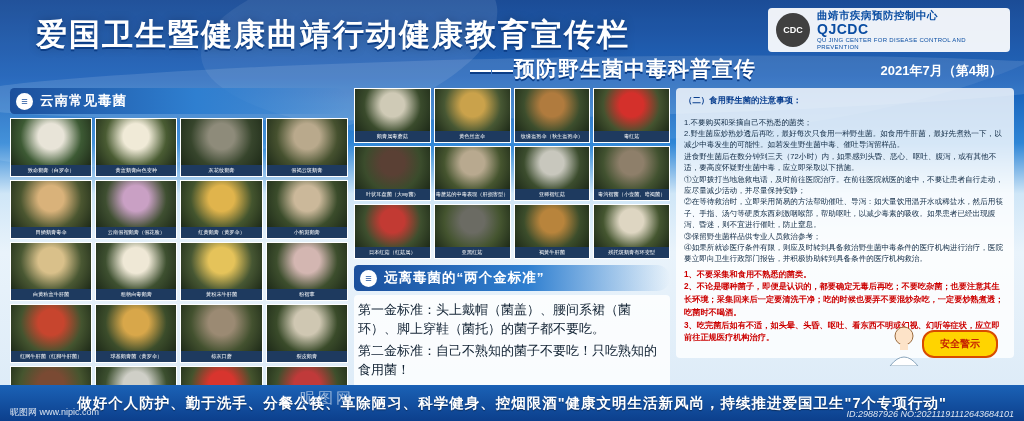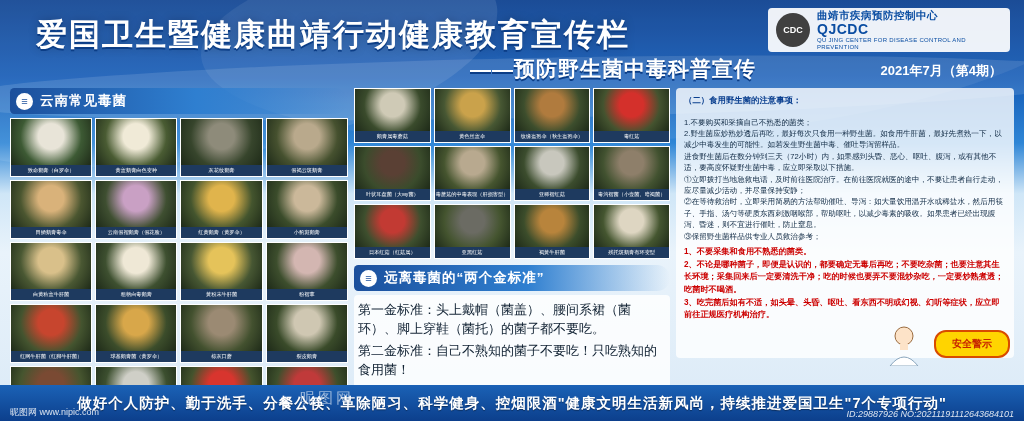--- a/index.html
+++ b/index.html
@@ -60,21 +60,21 @@
   .panel .p{margin:0 0 3px 0;}
 
   .mid-textwrap{position:relative;}
   .mush-deco{position:absolute;right:4px;bottom:2px;width:58px;height:46px;}
 
   
   .right-body{background:rgba(255,255,255,.80);border-radius:4px;padding:6px 8px;box-sizing:border-box;
     font-size:7.6px;line-height:1.5;color:#102a44;height:270px;overflow:hidden;}
   .right-body .h{font-weight:bold;color:#0a3f8f;font-size:8.4px;display:block;margin-bottom:10px;}
   .right-red{color:#cc0000;font-weight:bold;font-size:8.2px;line-height:1.55;}
-  .badge{position:absolute;right:4px;bottom:26px;width:72px;height:24px;background:#ffd400;border:2px solid #d84b00;
+  .badge{position:absolute;right:16px;bottom:26px;width:72px;height:24px;background:#ffd400;border:2px solid #d84b00;
     border-radius:12px;color:#c62200;font-size:10px;font-weight:bold;display:flex;align-items:center;justify-content:center;}
   .doctor{position:absolute;right:88px;bottom:18px;width:44px;height:44px;}
 
   
   .footer{position:absolute;left:0;bottom:0;width:1024px;height:36px;
     background:linear-gradient(180deg,#1b62b6 0%,#0c3f8c 100%);display:flex;align-items:center;justify-content:center;}
   .footer .t{color:#ffffff;font-size:14.5px;font-weight:bold;letter-spacing:1px;text-shadow:0 1px 1px rgba(0,0,0,.4);}
   .wm{position:absolute;left:10px;bottom:2px;color:rgba(255,255,255,.85);font-size:9px;}
   .wm2{position:absolute;right:10px;bottom:2px;color:rgba(255,255,255,.85);font-size:9px;font-style:italic;}
   .wm-center{position:absolute;left:300px;bottom:13px;color:rgba(255,255,255,.55);font-size:15px;letter-spacing:3px;text-align:center;}
@@ -273,20 +273,21 @@
 
     <div class="col col-right">
       <div class="right-body">
         <span class="h">（二）食用野生菌的注意事项：</span>
         <div>1.不要购买和采摘自己不熟悉的菌类；</div>
         <div>2.野生菌应炒熟炒透后再吃，最好每次只食用一种野生菌。如食用牛肝菌，最好先煮熟一下，以减少中毒发生的可能性。如若发生野生菌中毒、催吐导泻留样品。</div>
         <div>进食野生菌后在数分钟到三天（72小时）内，如果感到头昏、恶心、呕吐、腹泻，或有其他不适，要高度怀疑野生菌中毒，应立即采取以下措施。</div>
         <div>①立即拨打当地急救电话，及时前往医院治疗。在前往医院就医的途中，不要让患者自行走动，应尽量减少活动，并尽量保持安静；</div>
         <div>②在等待救治时，立即采用简易的方法帮助催吐、导泻：如大量饮用温开水或稀盐水，然后用筷子、手指、汤勺等硬质东西刺激咽喉部，帮助呕吐，以减少毒素的吸收。如果患者已经出现腹泻、昏迷，则不宜进行催吐，防止窒息。</div>
         <div>③保留野生菌样品供专业人员救治参考；</div>
+        <div>④如果所就诊医疗条件有限，则应及时转到具备救治野生菌中毒条件的医疗机构进行治疗，医院要立即向卫生行政部门报告，并积极协助转到具备条件的医疗机构救治。</div>
         <div style="height:4px"></div>
         <div class="right-red">1、不要采集和食用不熟悉的菌类。</div>
         <div class="right-red">2、不论是哪种菌子，即便是认识的，都要确定无毒后再吃；不要吃杂菌；也要注意其生长环境；采集回来后一定要清洗干净；吃的时候也要弄不要混炒杂吃，一定要炒熟煮透；吃菌时不喝酒。</div>
         <div class="right-red">3、吃完菌后如有不适，如头晕、头昏、呕吐、看东西不明或幻视、幻听等症状，应立即前往正规医疗机构治疗。</div>
       </div>
       <svg class="doctor" viewBox="0 0 44 44">
         <circle cx="22" cy="14" r="9" fill="#fde3c8" stroke="#9a6b3f" stroke-width="1"></circle>
         <path d="M8 44 q14 -18 28 0 z" fill="#ffffff" stroke="#8aa6bd" stroke-width="1"></path>
         <rect x="18" y="22" width="8" height="6" fill="#fde3c8"></rect>
       </svg>

